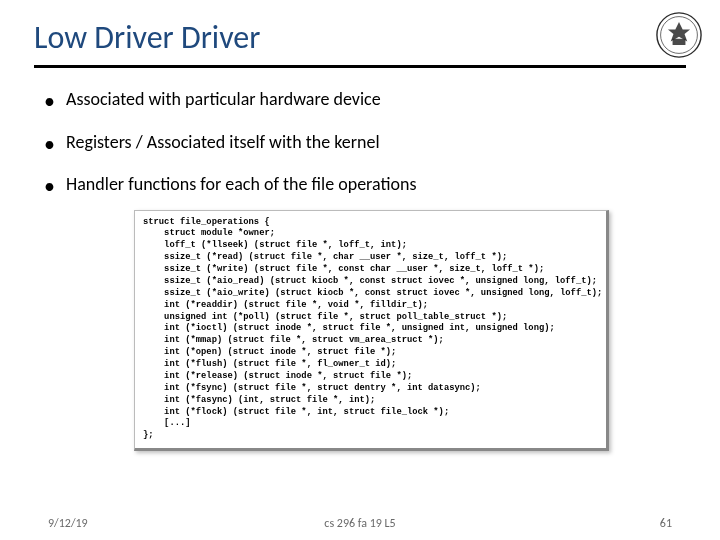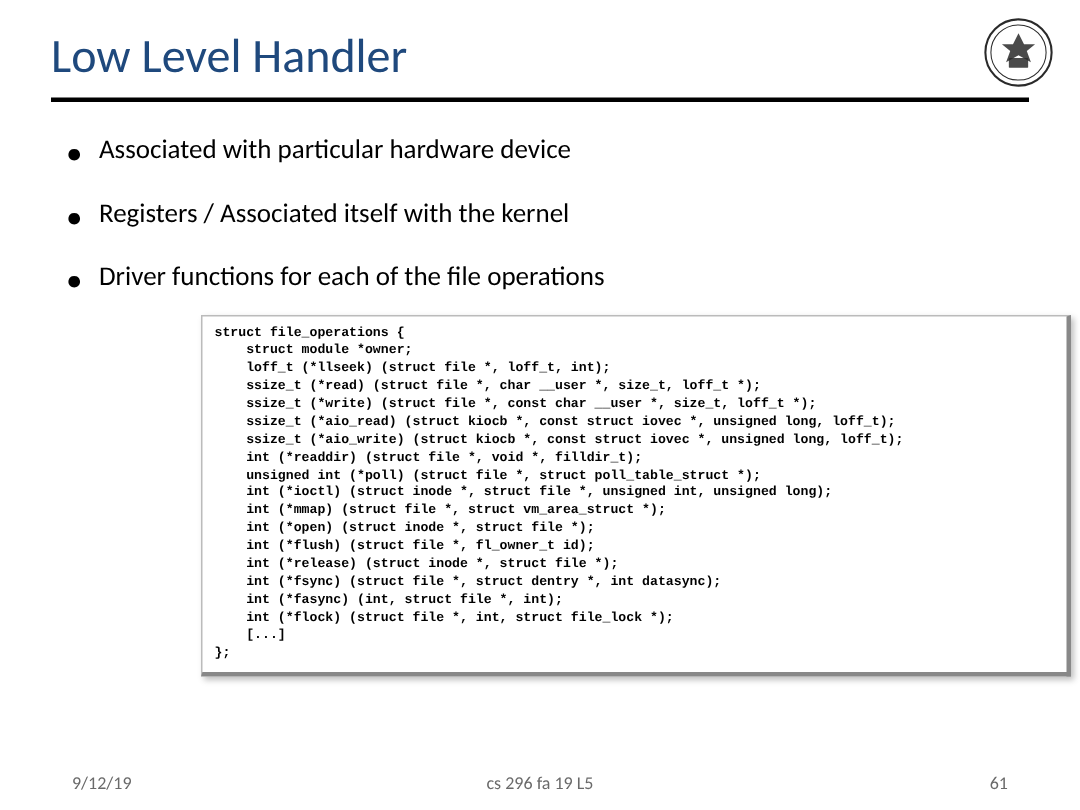--- a/index.html
+++ b/index.html
@@ -52,21 +52,21 @@
   }
   .bullets li::before {
     content: "•";
     position: absolute;
     left: 0;
     top: 0;
     font-size: 22px;
   }
   .codebox {
     margin: 14px 0 0 100px;
-    width: 580px;
+    width: 475px;
     background: #ffffff;
     border-left: 1px solid #bbb;
     border-top: 1px solid #bbb;
     border-right: 3px solid #888;
     border-bottom: 3px solid #888;
     box-shadow: 2px 2px 4px rgba(0,0,0,0.25);
     padding: 6px 8px;
     font-family: "Courier New", monospace;
     font-size: 8.8px;
     line-height: 1.35;
@@ -90,36 +90,36 @@
     left: 50%;
     transform: translateX(-50%);
   }
 </style>
 </head>
 <body>
 
 <div class="slide">
 
   <div class="header">
-    <h1 class="title">Low Level Handler</h1>
+    <h1 class="title">Low Driver Driver</h1>
   </div>
 
   <svg class="seal" viewBox="0 0 100 100">
     <circle cx="50" cy="50" r="48" fill="#fff" stroke="#2a2a2a" stroke-width="3"></circle>
     <circle cx="50" cy="50" r="40" fill="none" stroke="#2a2a2a" stroke-width="1.5"></circle>
     <g fill="#2a2a2a">
       <path d="M50 22 L58 38 L74 38 L62 48 L68 64 L50 54 L32 64 L38 48 L26 38 L42 38 Z" opacity="0.85"></path>
       <rect x="36" y="58" width="28" height="14" rx="1" opacity="0.85"></rect>
     </g>
   </svg>
 
   <ul class="bullets">
     <li>Associated with particular hardware device</li>
     <li>Registers / Associated itself with the kernel</li>
-    <li>Driver functions for each of the file operations</li>
+    <li>Handler functions for each of the file operations</li>
   </ul>
 
   <div class="codebox">struct file_operations {
     struct module *owner;
     loff_t (*llseek) (struct file *, loff_t, int);
     ssize_t (*read) (struct file *, char __user *, size_t, loff_t *);
     ssize_t (*write) (struct file *, const char __user *, size_t, loff_t *);
     ssize_t (*aio_read) (struct kiocb *, const struct iovec *, unsigned long, loff_t);
     ssize_t (*aio_write) (struct kiocb *, const struct iovec *, unsigned long, loff_t);
     int (*readdir) (struct file *, void *, filldir_t);

